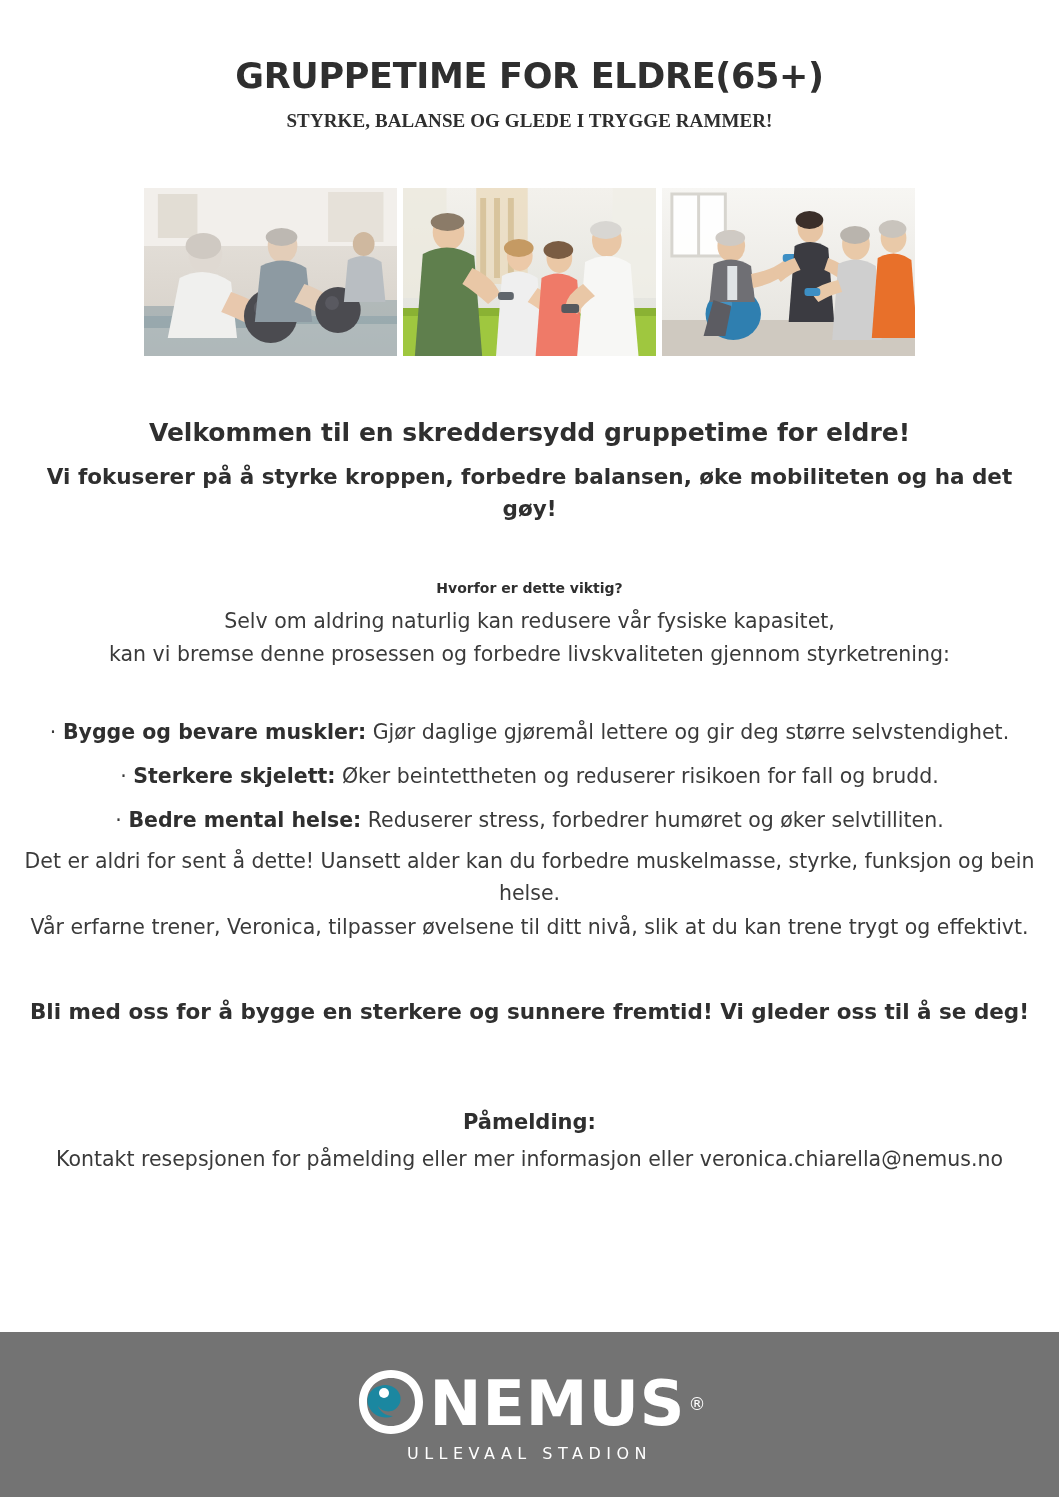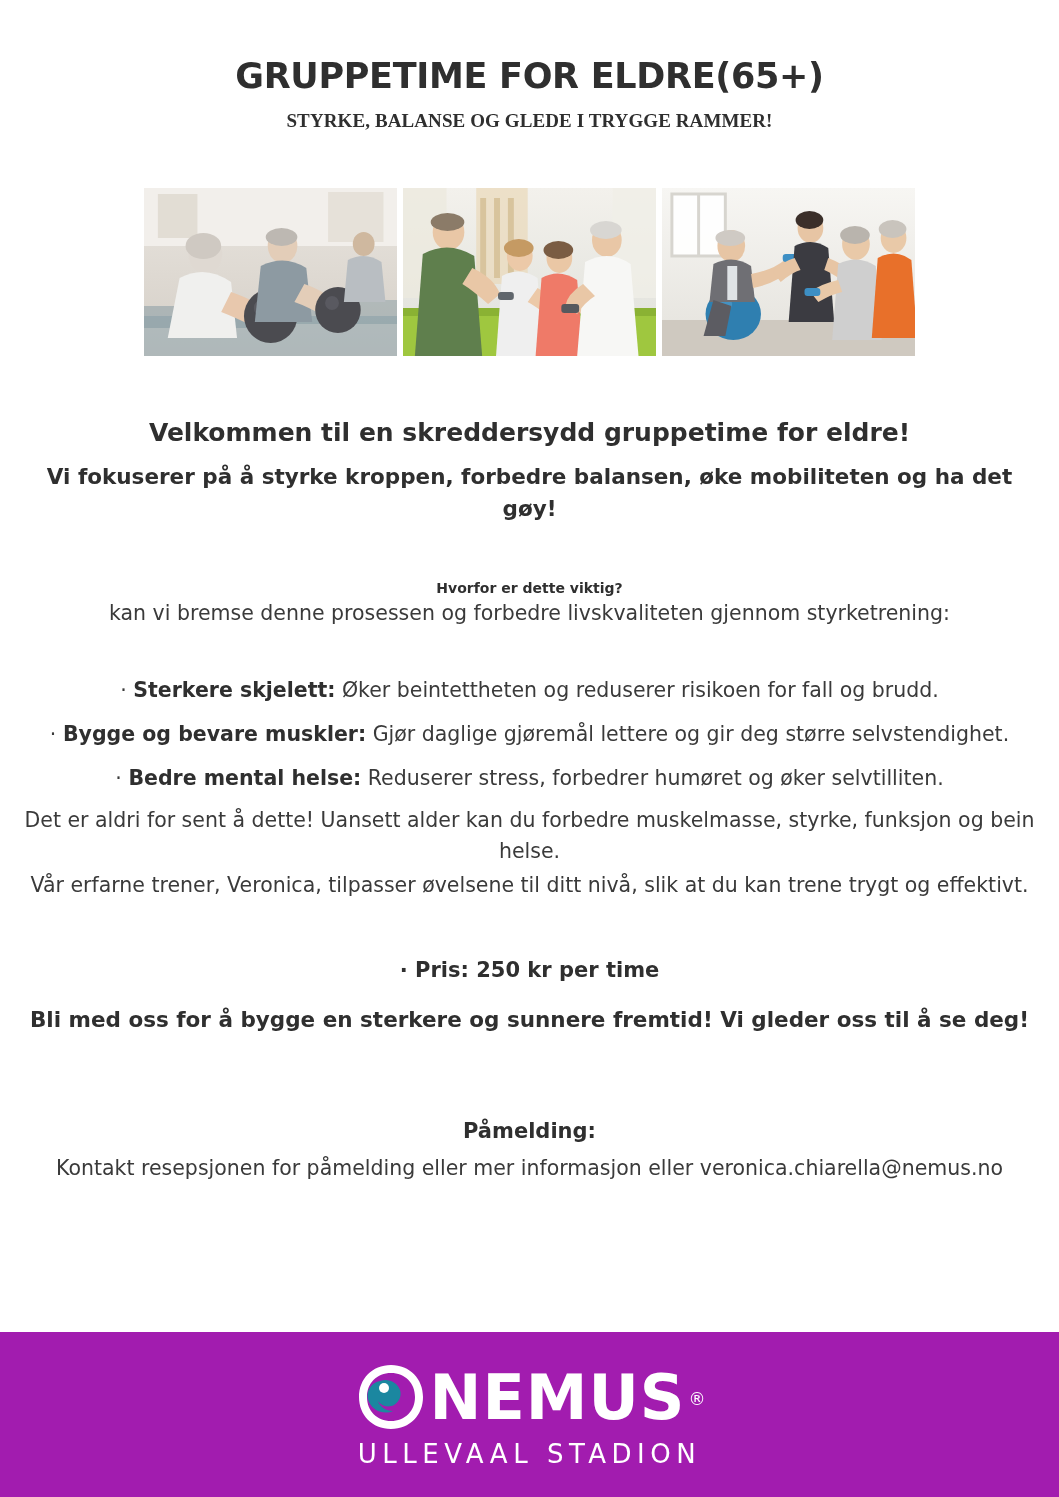--- a/index.html
+++ b/index.html
@@ -130,21 +130,21 @@
   .signup-text {
     font-size: 20.5px;
     color: #3a3a3a;
     margin-top: 10px;
     line-height: 1.5;
   }
 
   
   .footer {
     height: 165px;
-    background: #a21caf;
+    background: #737373;
     display: flex;
     align-items: center;
     justify-content: center;
     position: absolute;
     left: 0; right: 0; bottom: 0;
   }
   .logo-wrap {
     display: flex;
     flex-direction: column;
     align-items: center;
@@ -164,21 +164,21 @@
     color: #ffffff;
     position: relative;
   }
   .logo-reg {
     font-size: 17px;
     vertical-align: super;
     font-weight: 400;
     margin-left: 3px;
   }
   .logo-sub {
-    font-size: 26px;
+    font-size: 16px;
     letter-spacing: 5.5px;
     margin-top: 2px;
     color: #ffffff;
     font-weight: 400;
   }
 </style>
 </head>
 <body>
 
 <div class="poster">
@@ -312,42 +312,42 @@
   </div>
 
   <div class="content">
 
     <div class="lead">
       <div class="l1">Velkommen til en skreddersydd gruppetime for eldre!</div>
       <div class="l2">Vi fokuserer på å styrke kroppen, forbedre balansen, øke mobiliteten og ha det gøy!</div>
     </div>
 
     <div class="section-heading">Hvorfor er dette viktig?</div>
+    <div class="para">Selv om aldring naturlig kan redusere vår fysiske kapasitet,</div>
     <div class="para tight">kan vi bremse denne prosessen og forbedre livskvaliteten gjennom styrketrening:</div>
 
     <div class="bullets">
+      <div class="bullet">
+        <span>·</span>
+        <b>Bygge og bevare muskler:</b><span> Gjør daglige gjøremål lettere og gir deg større selvstendighet.</span>
+      </div>
       <div class="bullet">
         <span>·</span>
         <b>Sterkere skjelett:</b><span> Øker beintettheten og reduserer risikoen for fall og brudd.</span>
       </div>
       <div class="bullet">
         <span>·</span>
-        <b>Bygge og bevare muskler:</b><span> Gjør daglige gjøremål lettere og gir deg større selvstendighet.</span>
-      </div>
-      <div class="bullet">
-        <span>·</span>
         <b>Bedre mental helse:</b><span> Reduserer stress, forbedrer humøret og øker selvtilliten.</span>
       </div>
     </div>
 
     <div class="para">Det er aldri for sent å dette! Uansett alder kan du forbedre muskelmasse, styrke, funksjon og bein helse.</div>
     <div class="para tight">Vår erfarne trener, Veronica, tilpasser øvelsene til ditt nivå, slik at du kan trene trygt og effektivt.</div>
 
     <div class="details">
-      <div class="detail-line">· Pris: 250 kr per time</div>
       <div class="cta">Bli med oss for å bygge en sterkere og sunnere fremtid! Vi gleder oss til å se deg!</div>
     </div>
 
     <div class="signup-heading">Påmelding:</div>
     <div class="signup-text">Kontakt resepsjonen for påmelding eller mer informasjon eller veronica.chiarella@nemus.no</div>
 
   </div>
 
   <div class="footer">
     <div class="logo-wrap">

